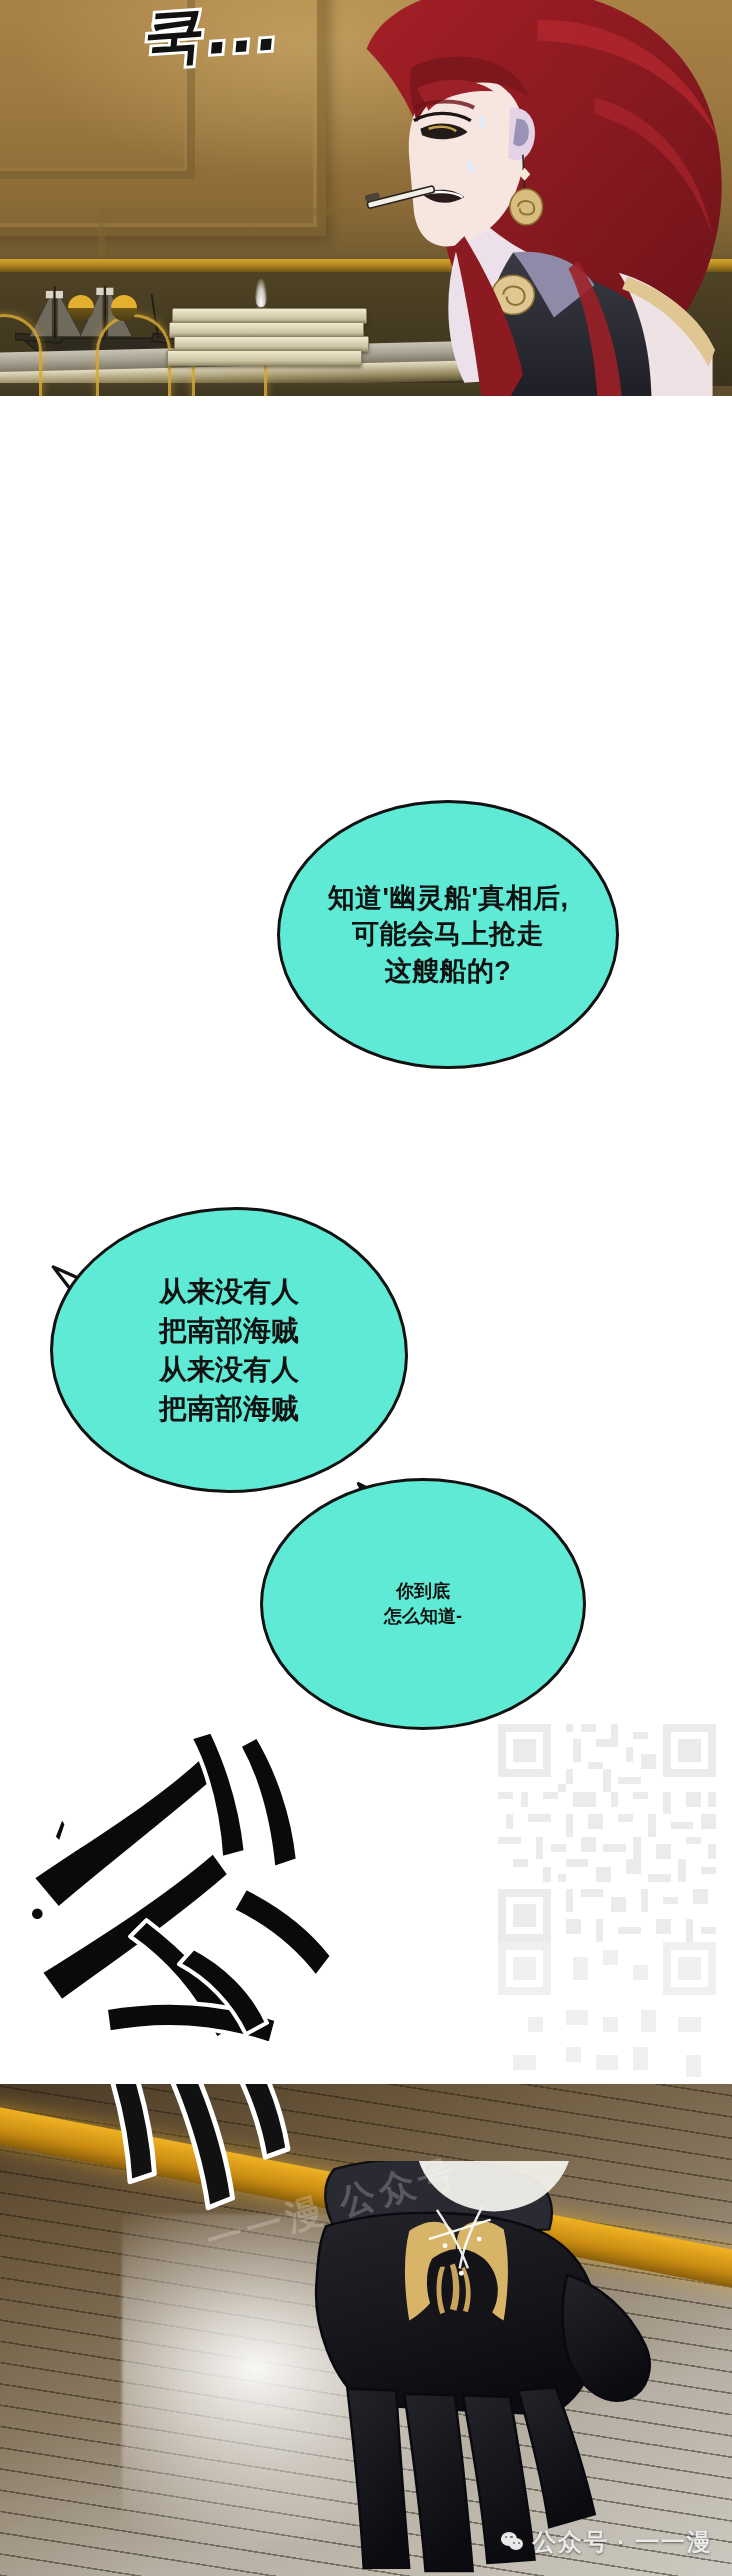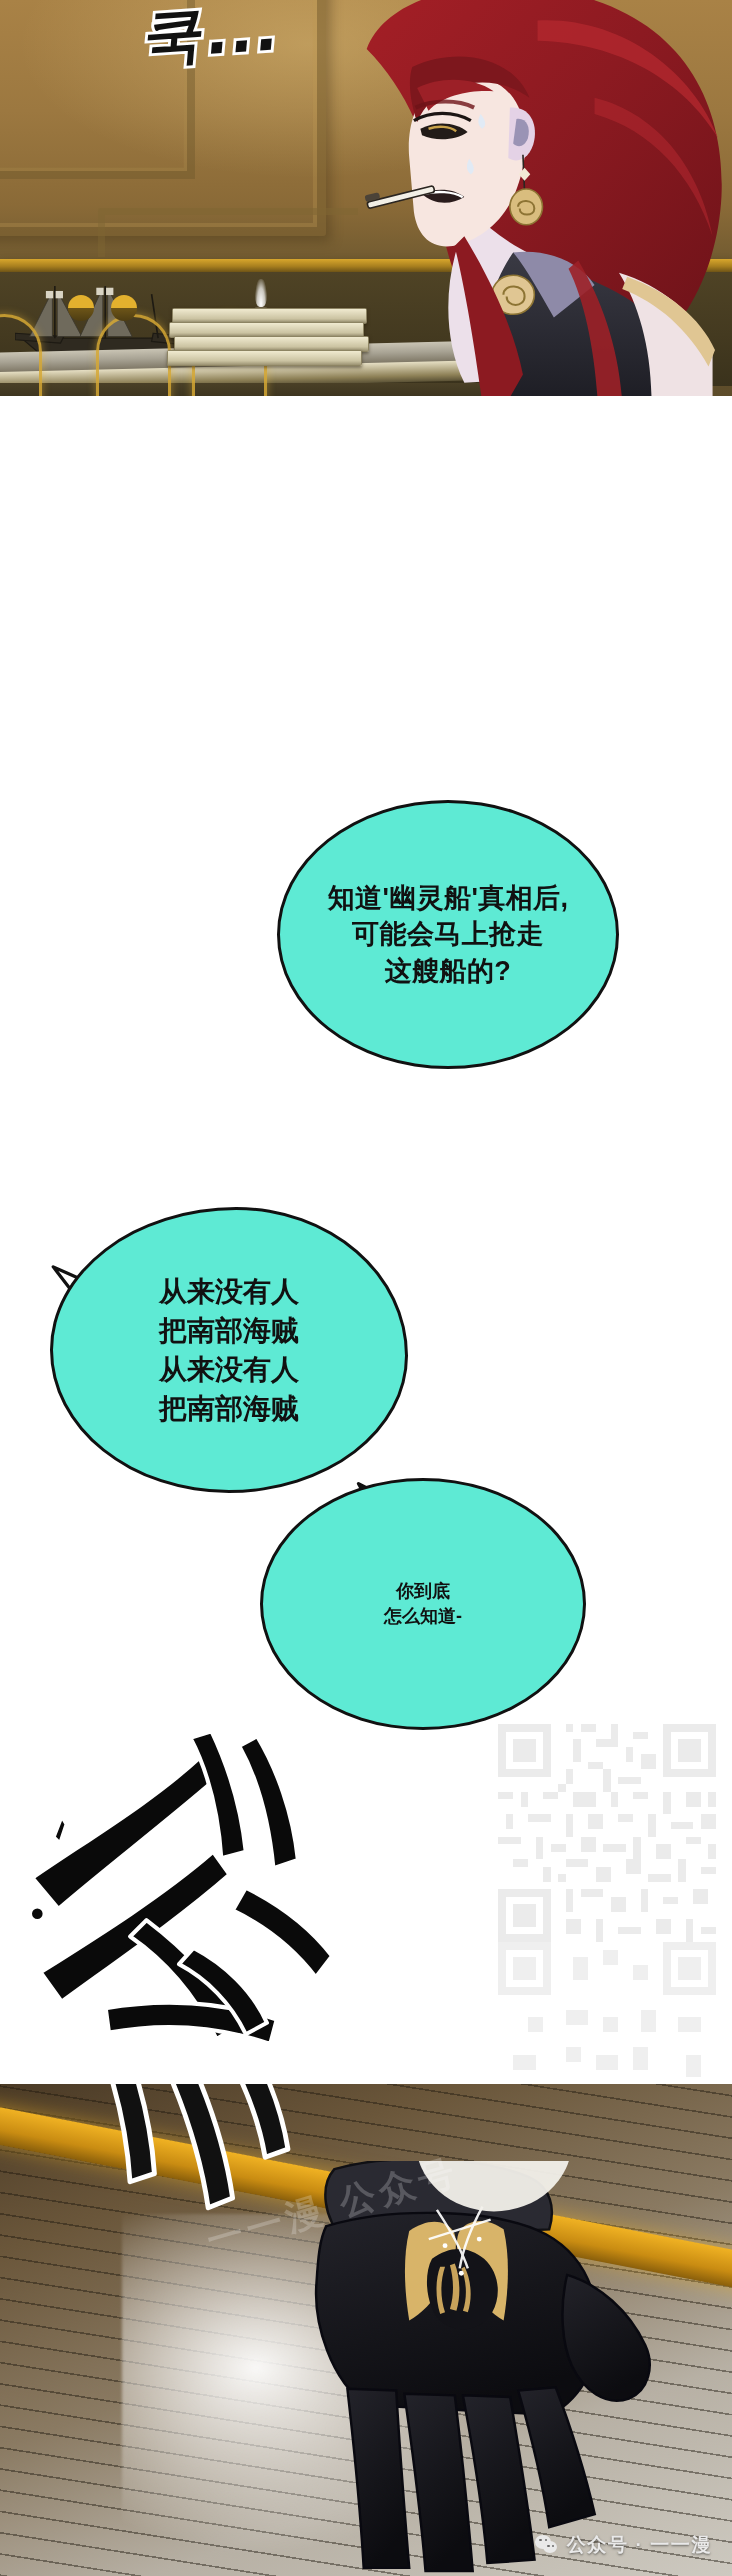--- a/index.html
+++ b/index.html
@@ -193,21 +193,21 @@
     position:absolute; left:269px; top:77px; width:383px; height:415px;
   }
   .white-outline-sfx{
     position:absolute; left:73px; top:-49px; width:342px; height:212px;
   }
 
   
   .watermark{
     position:absolute; right:21px; bottom:18px;
     display:flex; align-items:center; gap:7.3px;
-    color:#e9e9e9; font-size:19px; font-weight:700;
+    color:#e9e9e9; font-size:24px; font-weight:700;
     text-shadow:0 0.8px 2.4px rgba(0,0,0,.55);
     letter-spacing:1.6px;
   }
   .wechat-icon{ width:24.4px; height:21px; position:relative; display:block; }
   .wechat-icon .b1,.wechat-icon .b2{
     position:absolute; border-radius:50%; background:#e9e9e9;
   }
   .wechat-icon .b1{ left:0; top:0; width:16.3px; height:14px; }
   .wechat-icon .b2{ left:8.1px; top:6.5px; width:14px; height:12.2px; }
   .wechat-icon .d{ position:absolute; width:2.4px; height:2.4px; border-radius:50%; background:#6a6a6a; }

